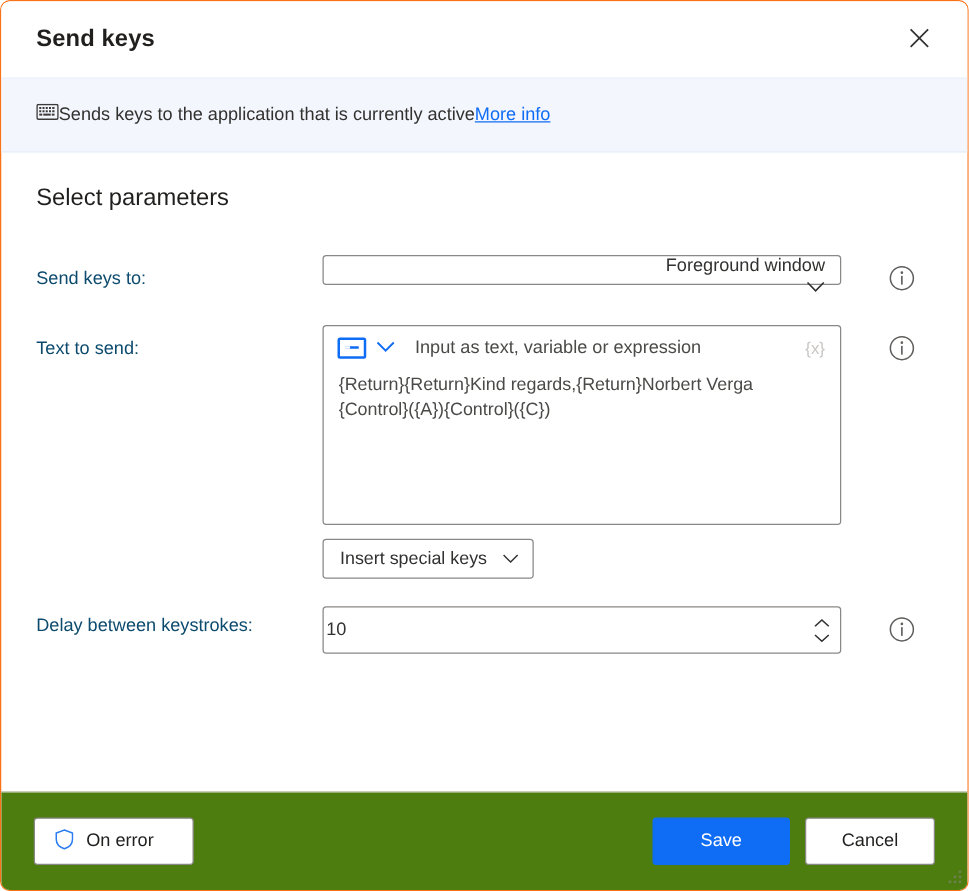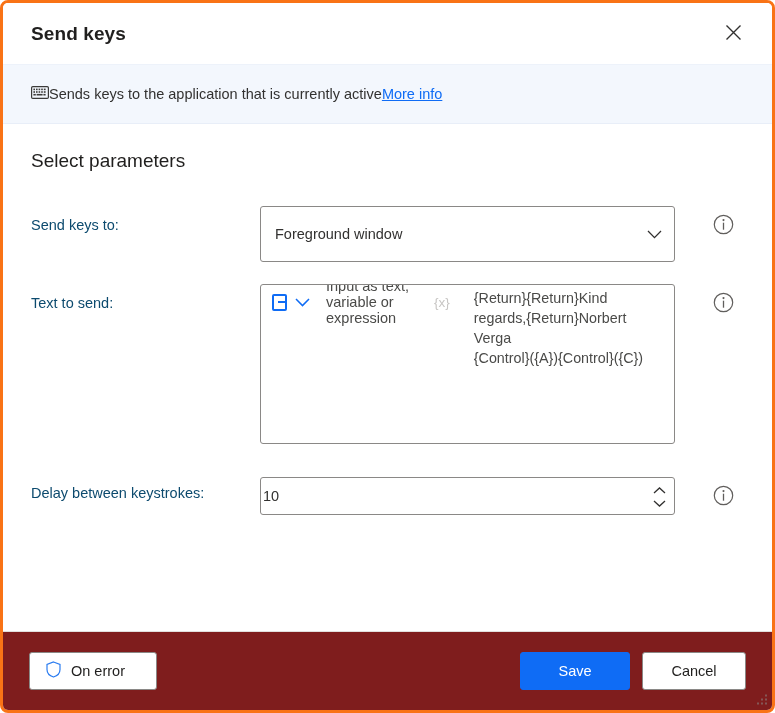--- a/index.html
+++ b/index.html
@@ -7,21 +7,21 @@
     margin: 0; padding: 0;
     width: 775px; height: 713px;
     background: #ffffff;
     font-family: "Liberation Sans", sans-serif;
     -webkit-font-smoothing: antialiased;
   }
   .dialog {
     position: relative;
     width: 775px; height: 713px;
     background: #ffffff;
-    border: 3px solid #f97316;
+    border: 1px solid #f97316;
     border-radius: 8px;
     overflow: hidden;
     display: flex;
     flex-direction: column;
   }
   
   .header {
     height: 61px;
     flex: 0 0 61px;
     display: flex;
@@ -92,41 +92,42 @@
     flex: 0 0 415px;
     width: 415px;
   }
   .info-col {
     flex: 0 0 auto;
     margin-left: 38px;
     padding-top: 8px;
   }
   
   .dropdown {
-    height: 56px;
+    height: 24px;
     border: 1px solid #8a8886;
     border-radius: 3px;
     background: #fff;
     display: flex;
-    align-items: center;
+    align-items: flex-end;
     padding: 0 12px 0 14px;
     cursor: pointer;
+    flex-direction: column;
   }
   .dropdown-value {
     flex: 1 1 auto;
     font-size: 14.5px;
     color: #323130;
   }
   .textarea-box {
     border: 1px solid #8a8886;
     border-radius: 3px;
     background: #fff;
     height: 160px;
     display: flex;
-    flex-direction: row;
+    flex-direction: column;
     overflow: hidden;
   }
   .ta-toolbar {
     height: 34px;
     display: flex;
     align-items: center;
     padding: 0 10px 0 11px;
     gap: 8px;
   }
   .ta-type-icon {
@@ -227,21 +228,21 @@
   }
   .toggle .knob {
     width: 15px; height: 15px;
     border-radius: 50%;
     background: #5e5e5e;
   }
   
   .footer {
     flex: 0 0 79px;
     border-top: 1px solid #e1dfdd;
-    background: #7f1d1d;
+    background: #4d7c0f;
     display: flex;
     align-items: center;
     padding: 0 26px;
     gap: 12px;
     position: relative;
   }
   .footer-btn {
     height: 38px;
     min-width: 104px;
     border: 1px solid #8a8886;
@@ -353,20 +354,28 @@
                 <path d="M1 1 L7.5 7.6 L14 1" stroke="#0f6cf5" stroke-width="1.5" fill="none"></path>
               </svg>
             </span>
             <span class="ta-placeholder">Input as text, variable or expression</span>
             <span class="ta-varbtn">{x}</span>
           </div>
           <div class="ta-content">{Return}{Return}Kind regards,{Return}Norbert Verga
 {Control}({A}){Control}({C})</div>
         </div>
         <div class="btn-row">
+          <button class="small-btn">
+            <span>Insert special keys</span>
+            <span>
+              <svg width="13" height="8" viewBox="0 0 15 9" aria-hidden="true">
+                <path d="M1 1 L7.5 7.6 L14 1" stroke="#323130" stroke-width="1.3" fill="none"></path>
+              </svg>
+            </span>
+          </button>
         </div>
       </div>
       <div class="info-col">
         <span>
           <svg width="21" height="21" viewBox="0 0 21 21" aria-hidden="true">
             <circle cx="10.5" cy="10.5" r="9.2" fill="none" stroke="#605e5c" stroke-width="1.2"></circle>
             <circle cx="10.5" cy="6.1" r="1.05" fill="#605e5c"></circle>
             <rect x="9.85" y="8.7" width="1.3" height="7" fill="#605e5c"></rect>
           </svg>
         </span>

